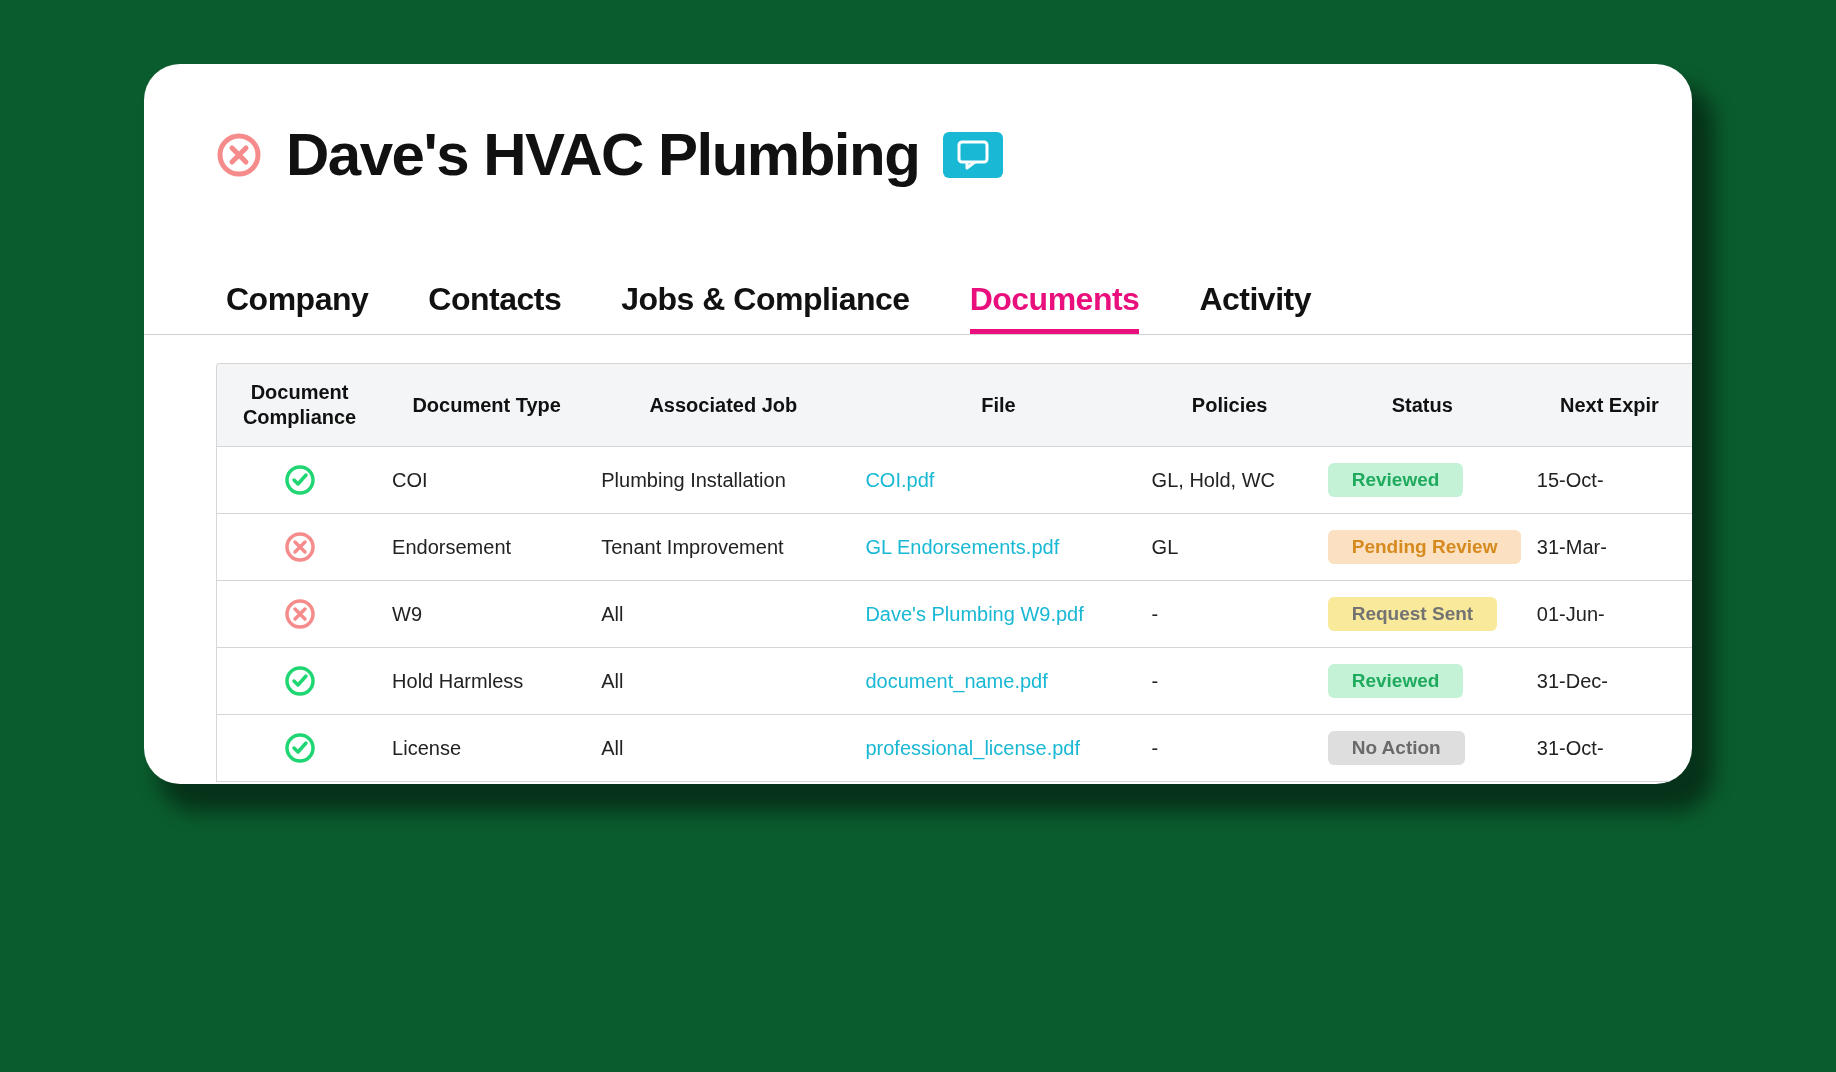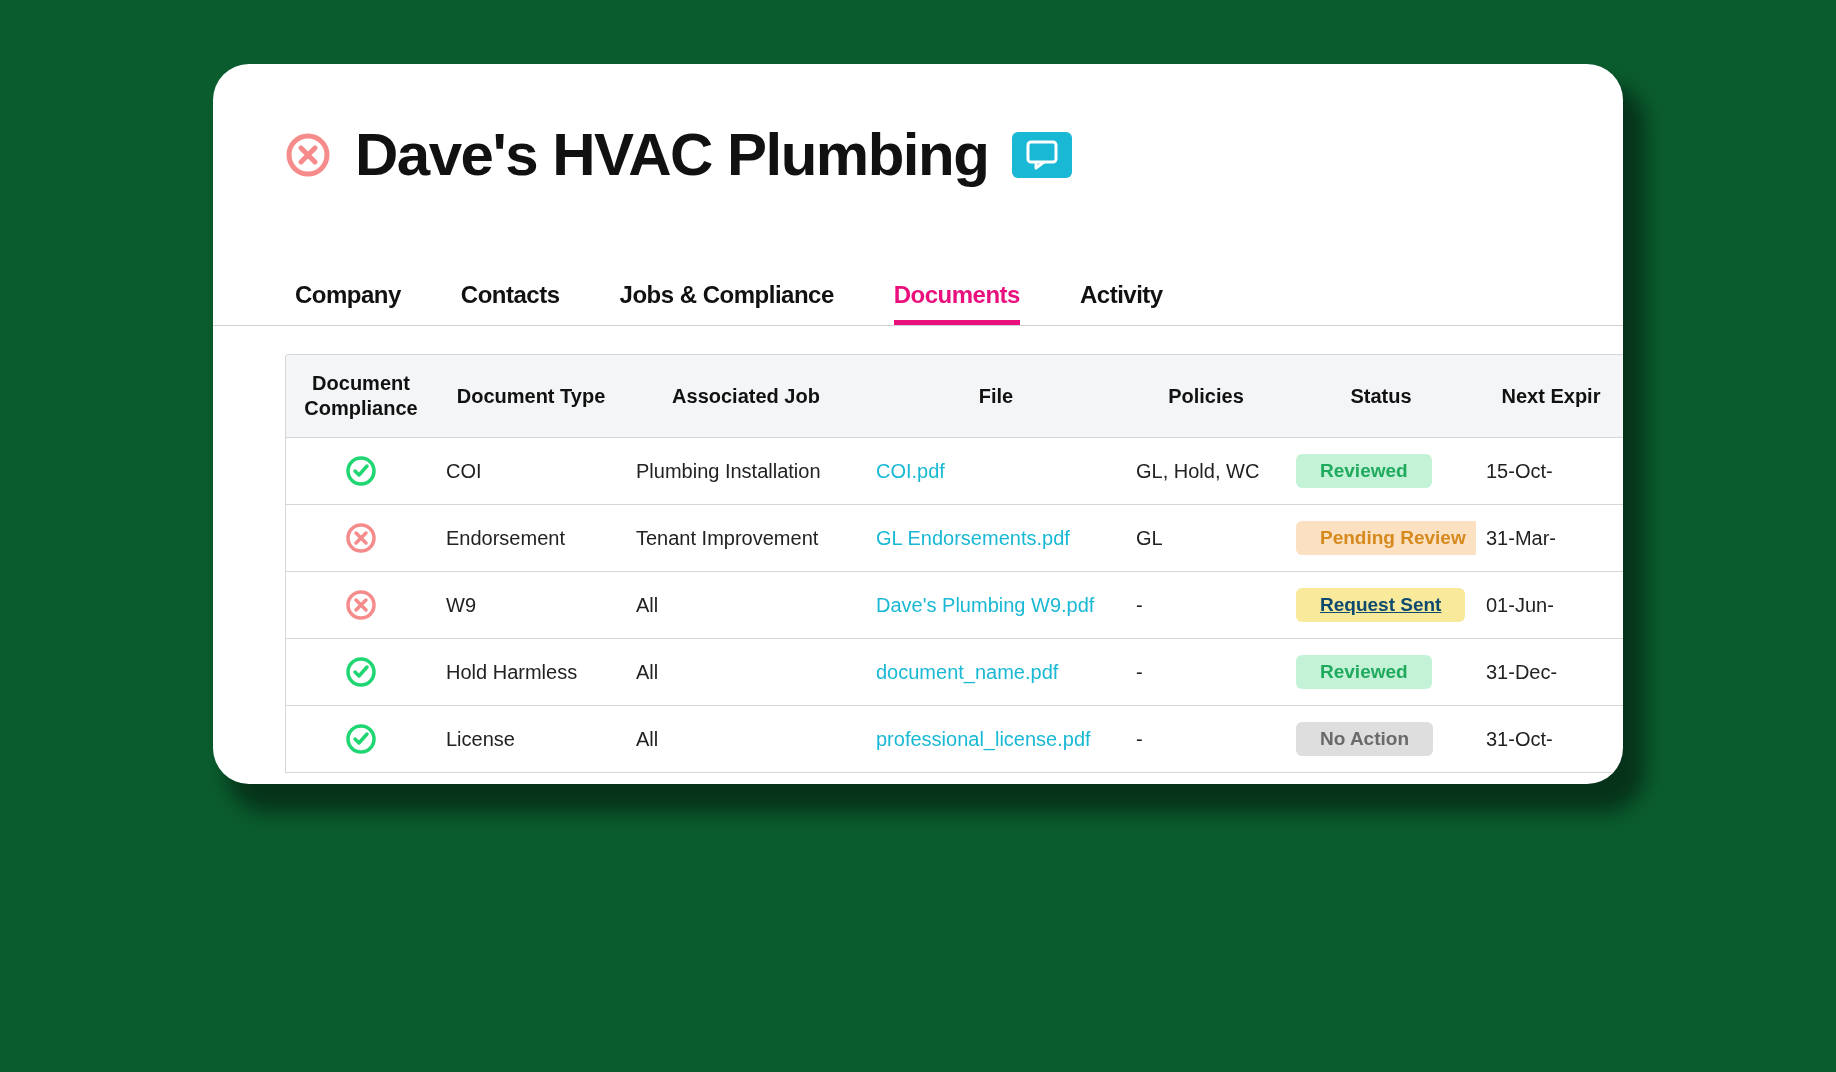--- a/index.html
+++ b/index.html
@@ -6,21 +6,21 @@
   body {
     font-family: -apple-system, BlinkMacSystemFont, "Segoe UI", Helvetica, Arial, sans-serif;
     background: #0a5c2e;
     width: 1836px;
     height: 1072px;
     padding: 40px;
   }
   .card {
     background: #ffffff;
     border-radius: 36px;
-    width: 1410px;
+    width: 1548px;
     height: 720px;
     margin: 24px auto 0 auto;
     box-shadow: 18px 24px 20px 4px rgba(0,0,0,0.45);
     overflow: hidden;
     position: relative;
   }
   .header-row {
     display: flex;
     align-items: center;
     gap: 24px;
@@ -57,21 +57,21 @@
     box-shadow: 0 0 34px 8px rgba(233,16,125,0.45);
     cursor: pointer;
   }
   .tabs-row {
     display: flex;
     gap: 60px;
     padding: 92px 0 0 82px;
     border-bottom: 1px solid #d0d0d0;
   }
   .tab {
-    font-size: 24px;
+    font-size: 32px;
     font-weight: 700;
     color: #111;
     padding-bottom: 16px;
     cursor: pointer;
     letter-spacing: -0.5px;
   }
   .tab.active {
     color: #e9107d;
     border-bottom: 5px solid #e9107d;
     padding-bottom: 11px;
@@ -111,21 +111,21 @@
   .file-link { color: #19b8d4; cursor: pointer; }
   .status-badge {
     display: inline-block;
     font-weight: 700;
     font-size: 19px;
     padding: 6px 24px;
     border-radius: 6px;
   }
   .badge-reviewed   { background: #c4f2d7; color: #1faa5e; }
   .badge-pending    { background: #fbe0c2; color: #d68a1e; }
-  .badge-request    { background: #f8e99b; color: #0c4a6e; text-decoration: underline; }
+  .badge-request    { background: #f8e99b; color: #737373; }
   .badge-noaction   { background: #dedede; color: #6a6a6a; }
   .compliance-icon svg { display: block; margin: 0 auto; }
   .col-compliance { width: 150px; }
   .col-type       { width: 190px; }
   .col-job        { width: 240px; }
   .col-file       { width: 260px; }
   .col-policies   { width: 160px; }
   .col-status     { width: 190px; }
   .col-expiry     { width: 150px; }
 </style>

